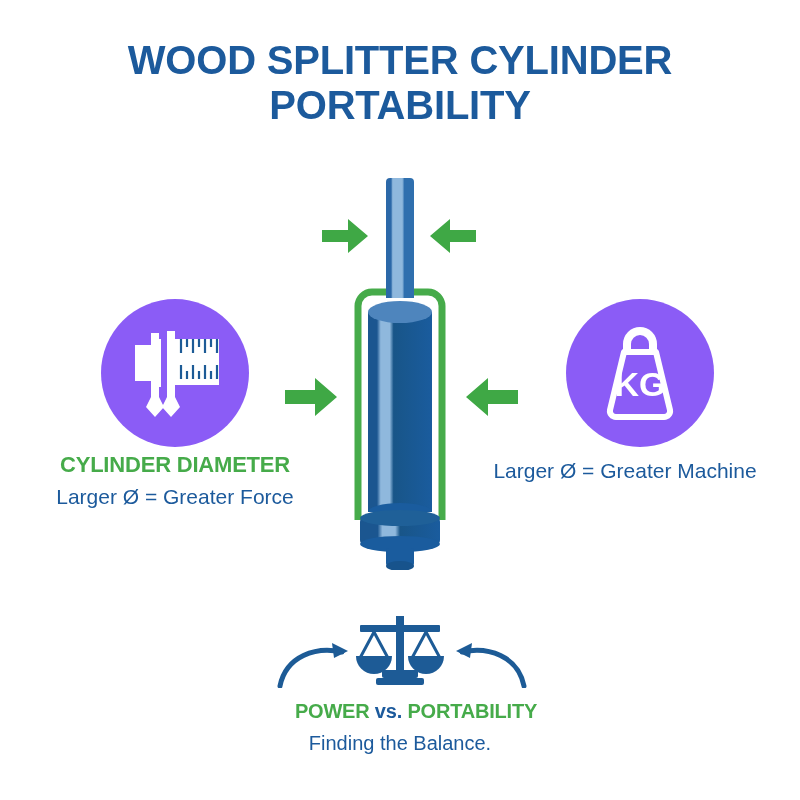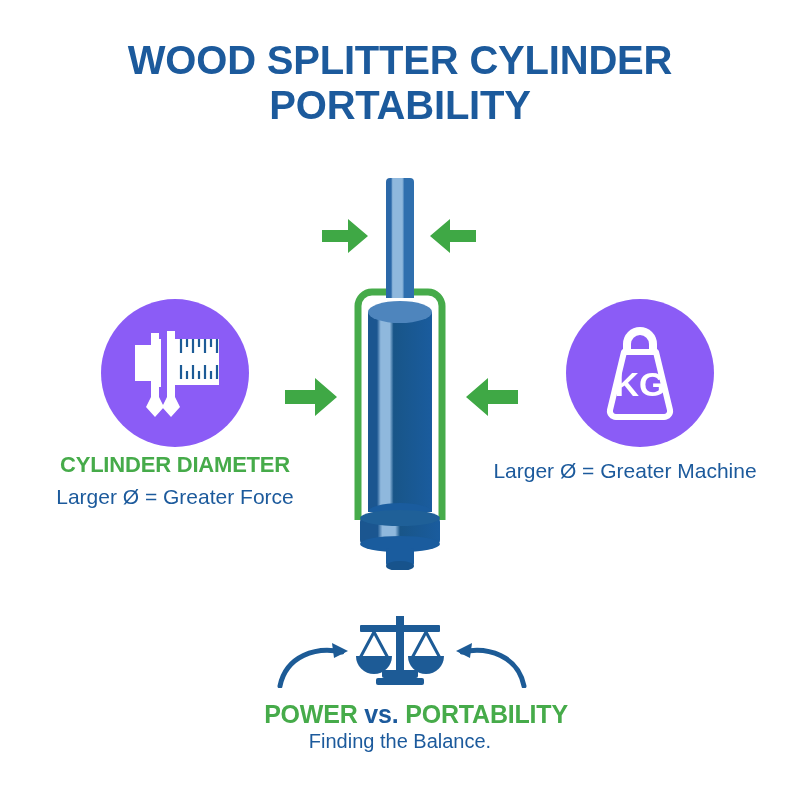--- a/index.html
+++ b/index.html
@@ -96,31 +96,31 @@
   .curve-right { position: absolute; left: 452px; top: 640px; }
 
   .bottom-label {
     position: absolute;
     left: 0;
     top: 700px;
     width: 800px;
     text-align: center;
   }
   .bottom-label .head {
-    font-size: 25px;
+    font-size: 20px;
     font-weight: bold;
     color: #46ab4a;
     letter-spacing: -0.2px;
     margin-left: 32px;
   }
   .bottom-label .head .vs {
     color: #1c5a9c;
   }
   .bottom-label .sub {
-    margin-top: 1px;
+    margin-top: 9px;
     font-size: 20px;
     color: #1c5a9c;
   }
 </style>
 </head>
 <body>
 
 <div class="stage">
 
   <div class="title">

